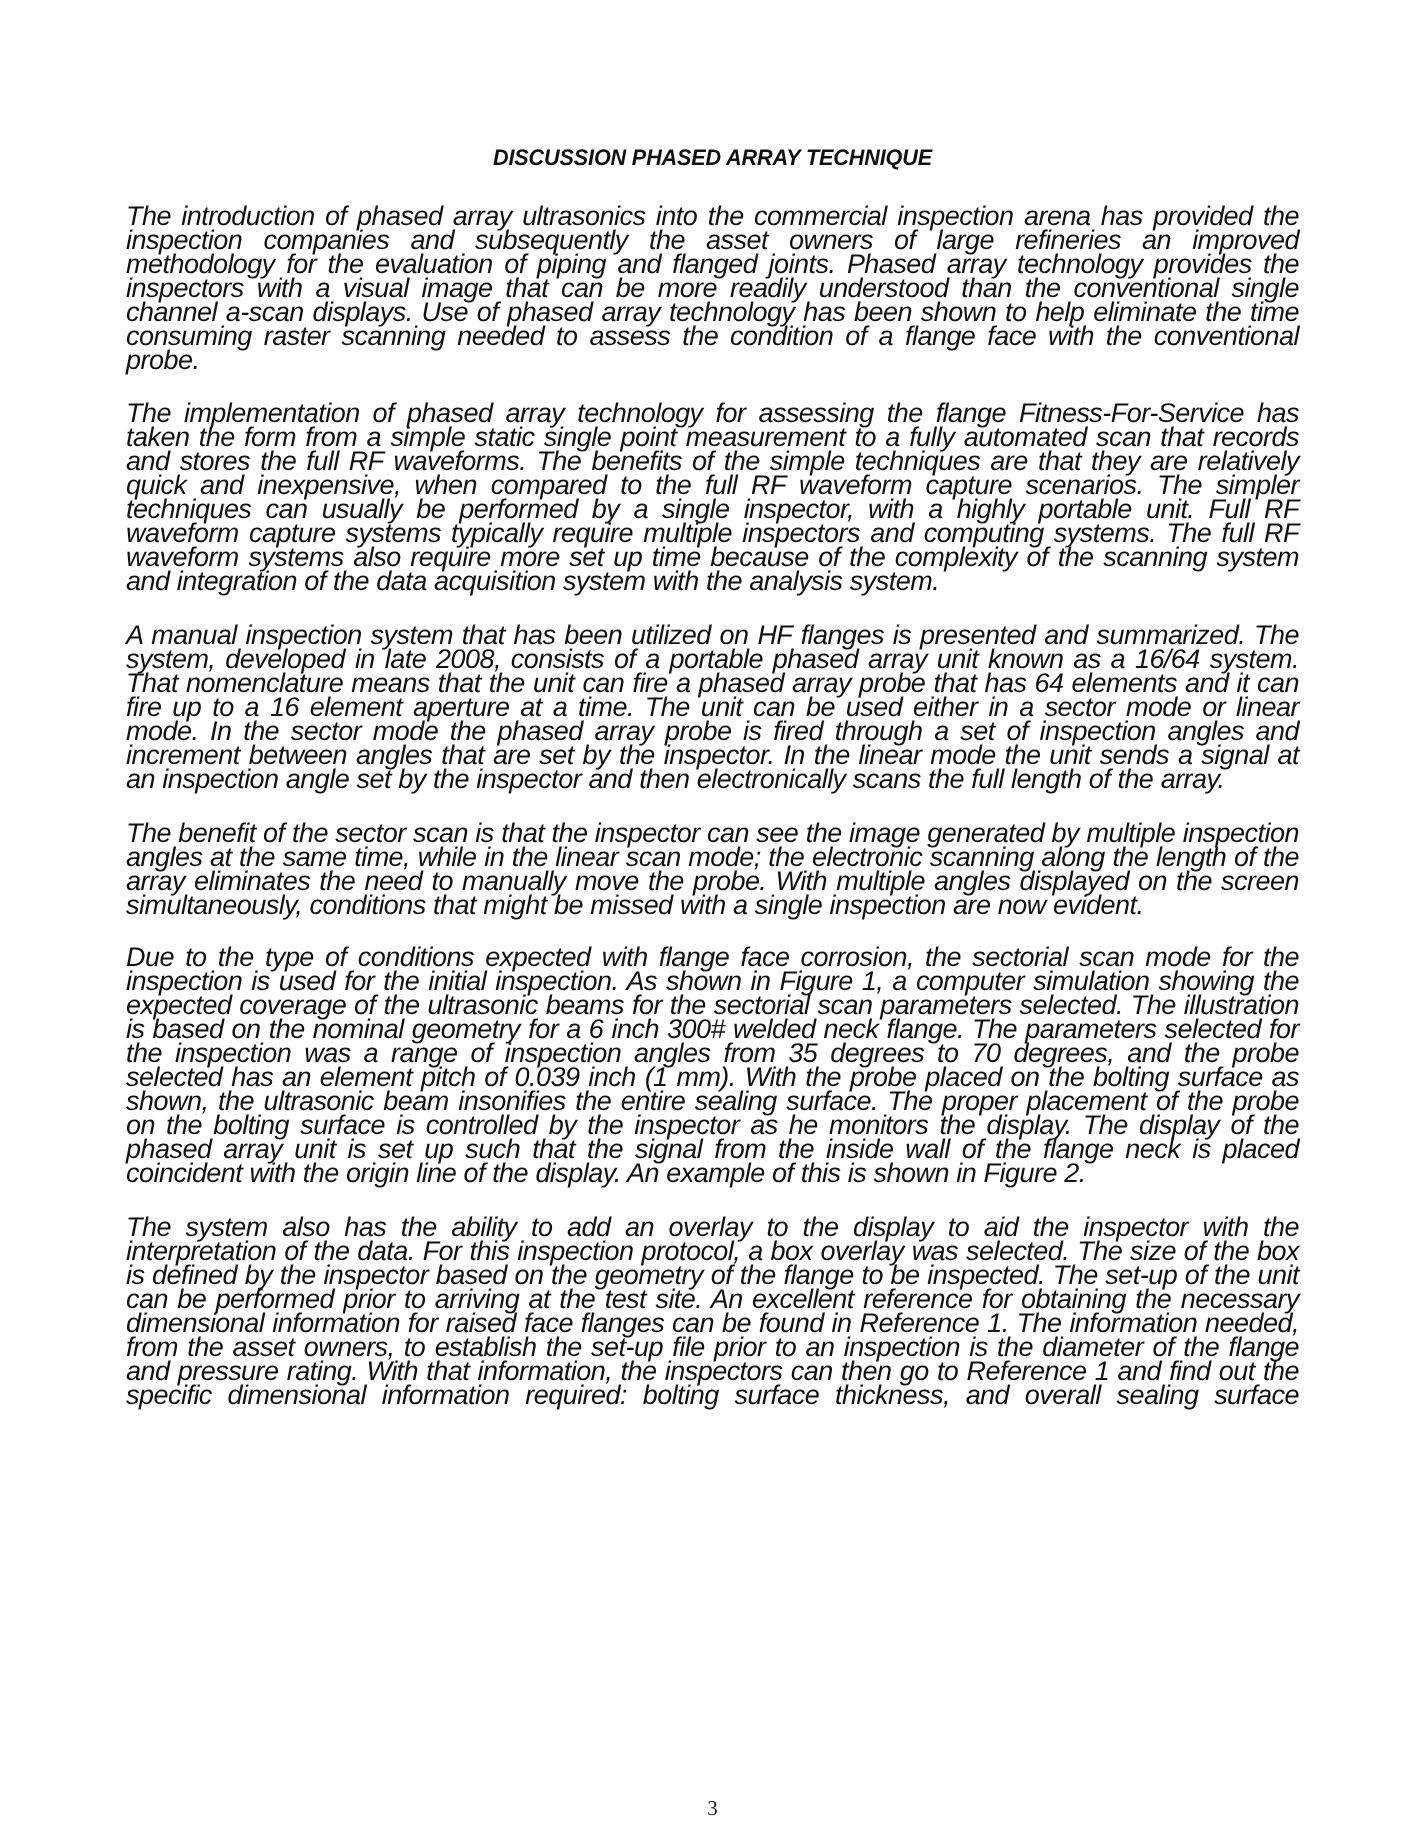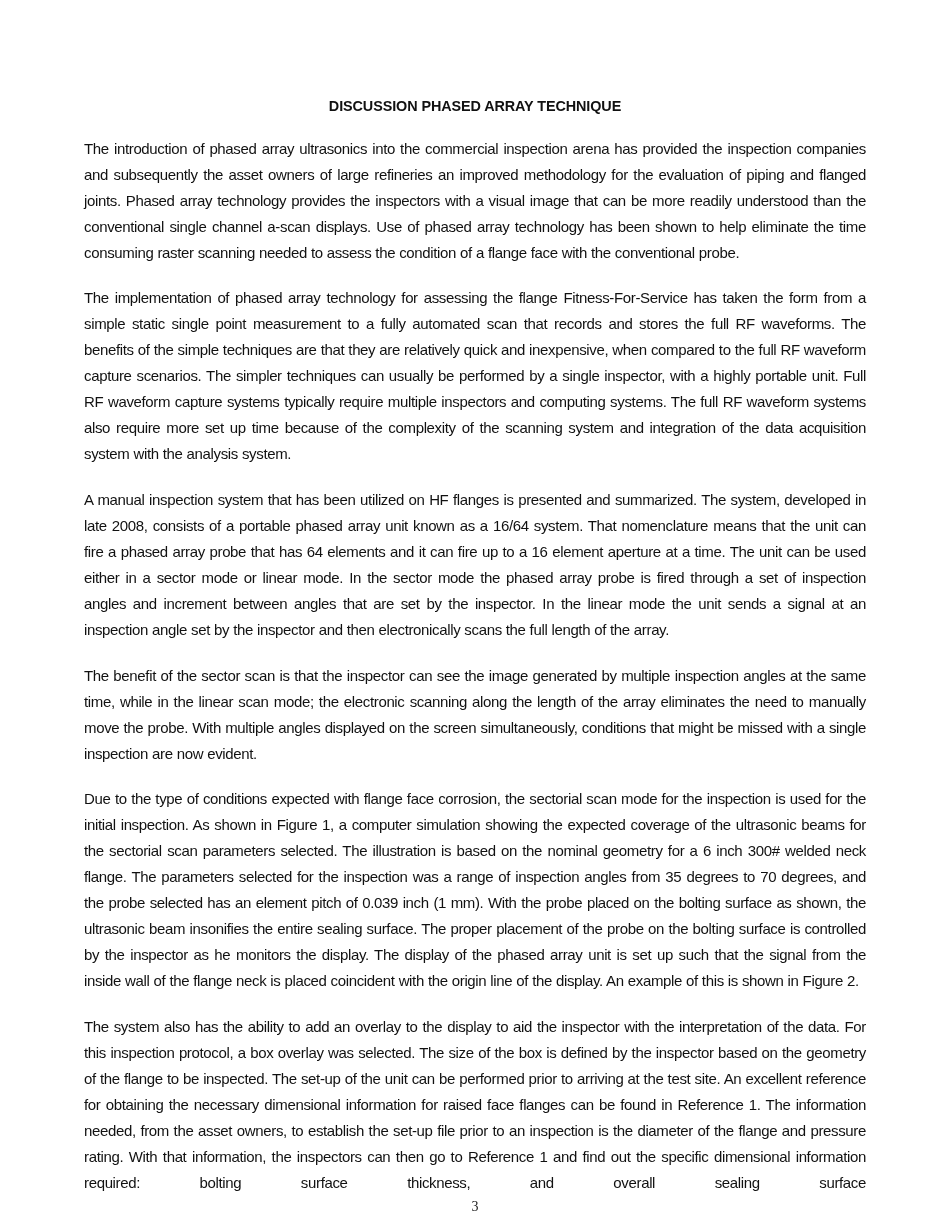--- a/index.html
+++ b/index.html
@@ -13,35 +13,36 @@
       position: relative;
       overflow: hidden;
       color: #111111;
       font-family: "Liberation Sans", sans-serif;
     }
     .page {
       position: absolute;
       left: 84px;
       top: 96px;
       width: 782px;
+      font-style: italic;
     }
     .heading {
       text-align: center;
       font-weight: bold;
       font-size: 15px;
       line-height: 19.6px;
       margin: 0 0 20px 0;
       letter-spacing: -0.1px;
       transform: scaleX(0.96);
       transform-origin: center;
     }
     .para {
       margin: 0 0 19.7px 0;
-      font-size: 15px;
-      line-height: 26px;
+      font-size: 18px;
+      line-height: 16px;
       text-align: justify;
       letter-spacing: -0.35px;
       word-spacing: 0.2px;
     }
     .para.last {
       text-align-last: justify;
       margin-bottom: 0;
     }
     .page-number {
       position: absolute;

